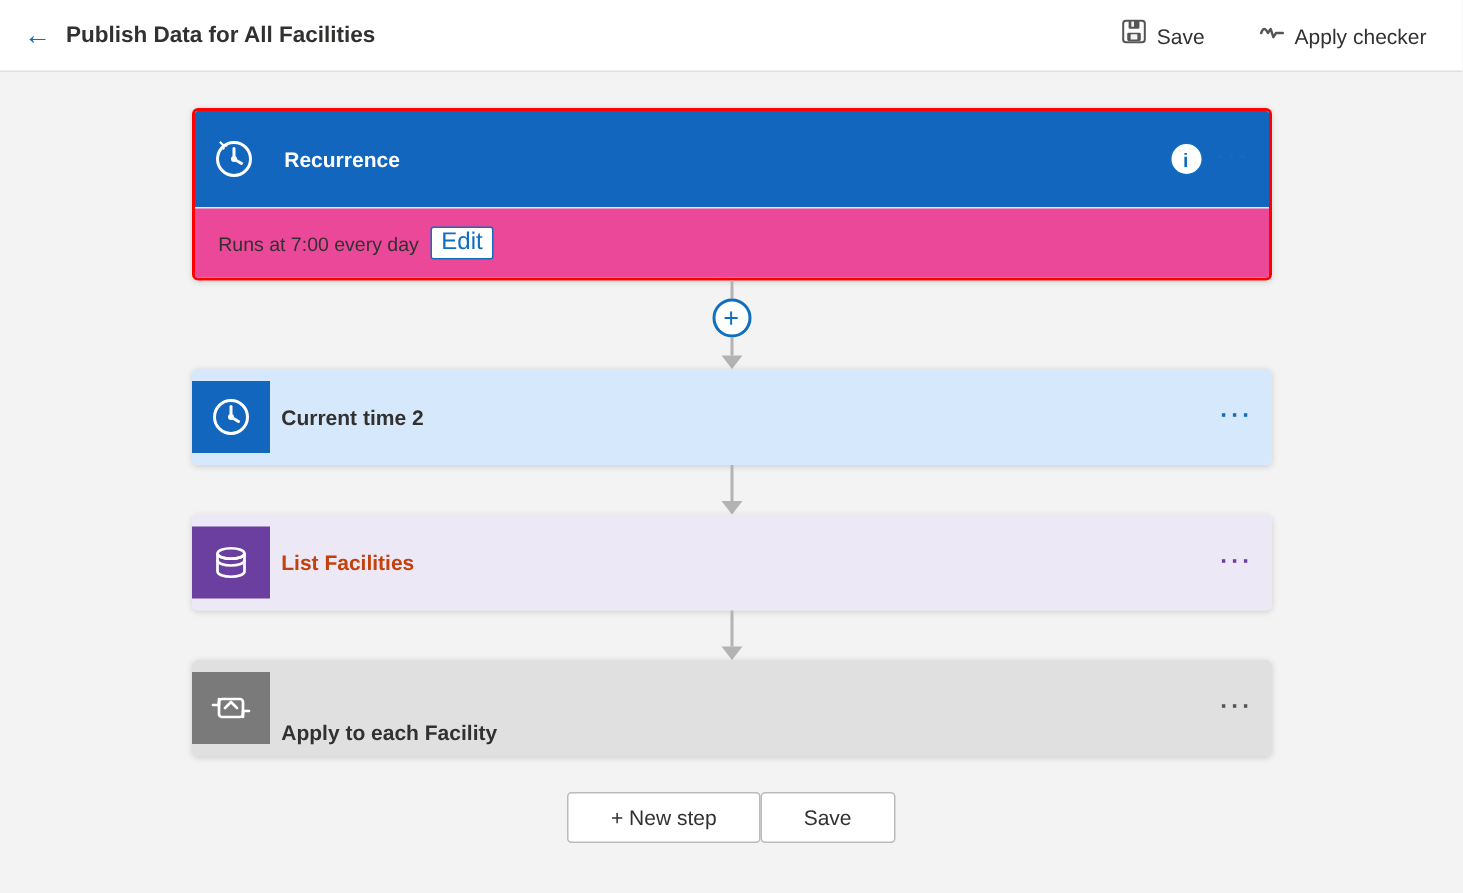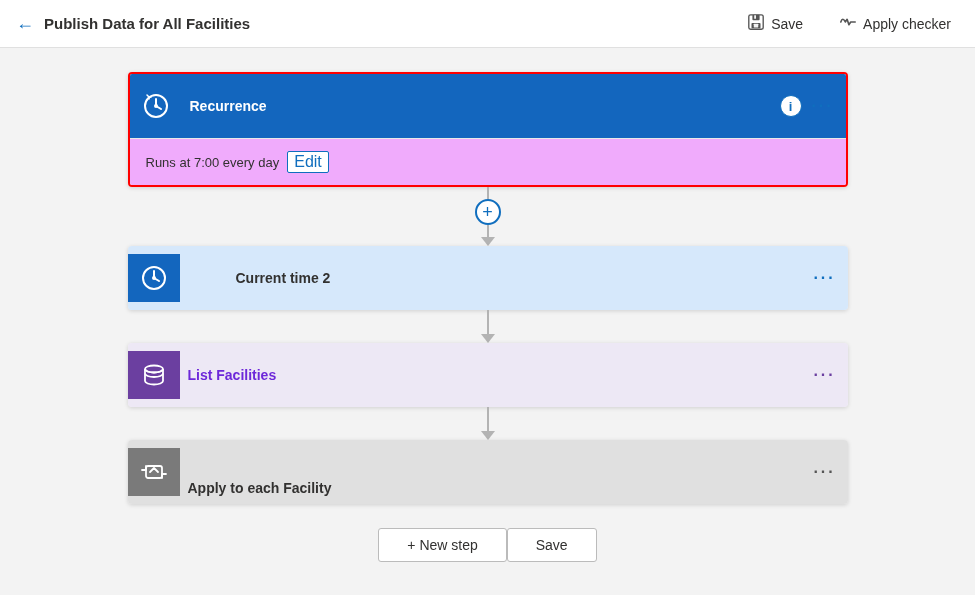--- a/index.html
+++ b/index.html
@@ -148,21 +148,21 @@
       border: 2.5px solid #f00;
       border-radius: 4px;
     }
     .recurrence-header {
       background: #1366be;
     }
     .recurrence-title {
       color: #fff !important;
     }
     .recurrence-body {
-      background: #f0abfc;
+      background: #ec4899;
       padding: 12px 16px;
       font-size: 13px;
       color: #323130;
       display: flex;
       align-items: center;
       gap: 8px;
       border-top: 1px solid #e8e8e8;
     }
     .edit-link {
       color: #106ebe;
@@ -171,35 +171,34 @@
       font-size: 16px;
       cursor: pointer;
       border-radius: 2px;
       background: #fff;
       text-decoration: none;
     }
 
     
     .current-time-card .step-header {
       background: #d6e8fb;
-      gap: 48px;
     }
     .current-time-card .step-title {
       color: #323130;
     }
     .current-time-card .step-more-btn {
       color: #106ebe;
     }
 
     
     .list-facilities-card .step-header {
       background: #ede8f5;
     }
     .list-facilities-card .step-title {
-      color: #6d28d9;
+      color: #c2410c;
     }
 
     
     .apply-each-card .step-header {
       background: #e8e8e8;
     }
     .apply-each-card .step-title {
       color: #323130;
       margin-top: 32px;
     }

